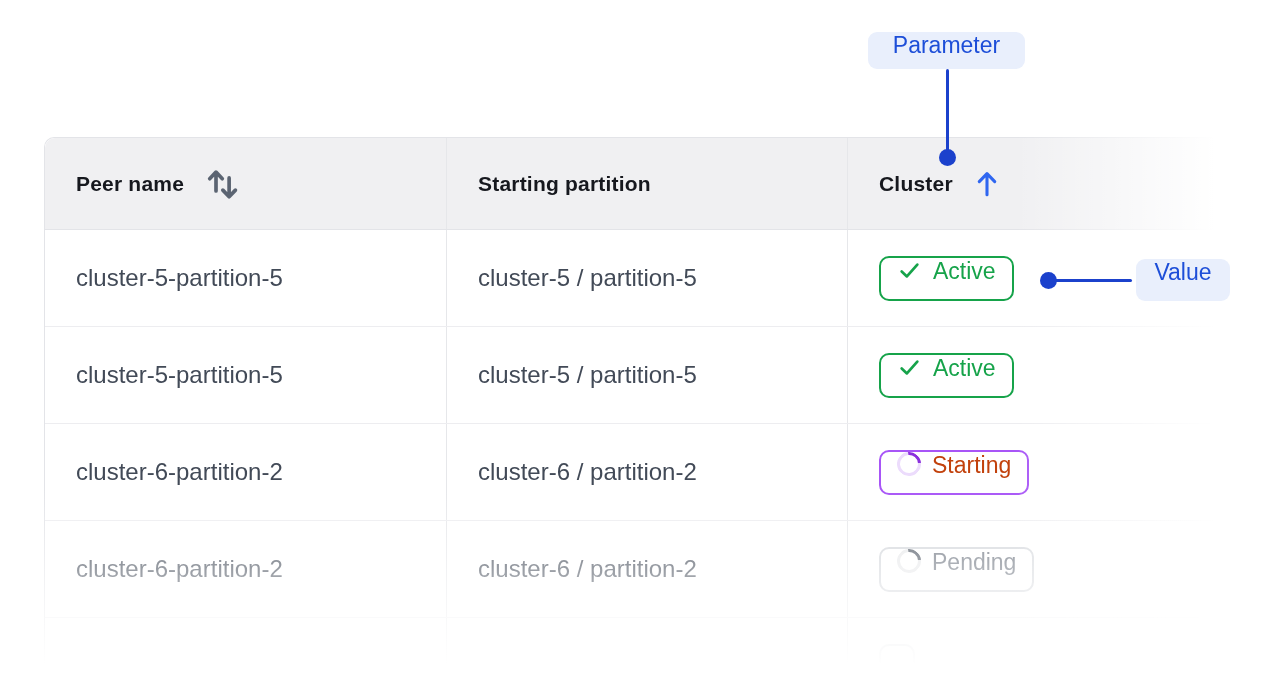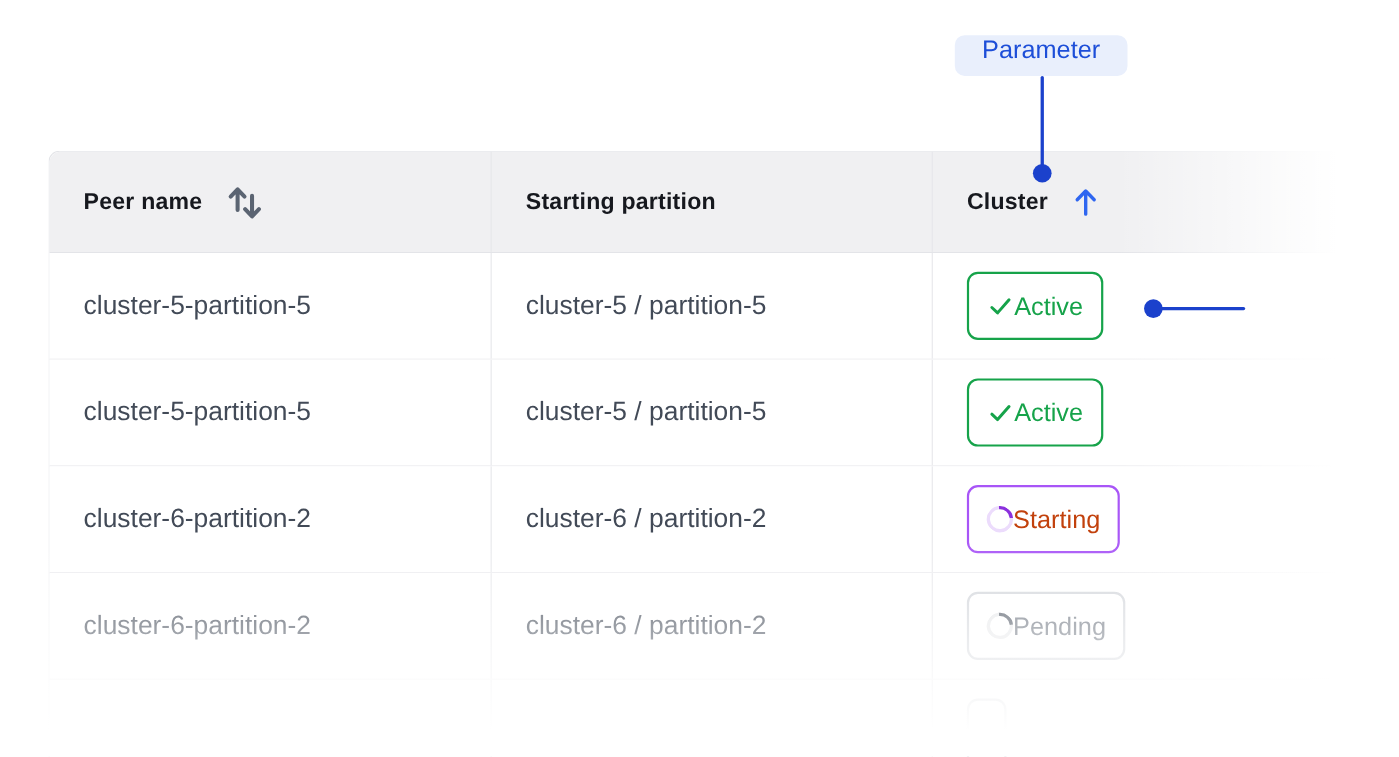--- a/index.html
+++ b/index.html
@@ -26,21 +26,21 @@
   .trow{
     display:grid;grid-template-columns:402px 401px 553px;height:96px;
     background:#fff;border-bottom:1px solid #ededf0;
   }
   .td{
     display:flex;align-items:center;padding-left:31px;
     font-size:24px;color:#424a57;
   }
   
   .badge{
-    display:inline-flex;align-items:center;height:62px;
+    display:inline-flex;gap:11px;height:45px;
     padding:0 16px;border:2px solid;border-radius:10px;
     font-size:23px;font-weight:500;background:#fff;box-sizing:border-box;
   }
   .badge.active{border-color:#16a34a;color:#16a34a;}
   .badge.starting{border-color:#a855f7;color:#c2410c;}
   .badge.pending{border-color:#d3d6db;color:#6e7580;}
   .spinner{
     width:24px;height:24px;border-radius:50%;box-sizing:border-box;
     border:3.5px solid #ecdcfc;border-top-color:#8b30dd;transform:rotate(40deg);
   }
@@ -156,16 +156,19 @@
 
   <div class="fade-right"></div>
   <div class="fade-bottom"></div>
 
   <div class="pill parameter">
     <span>Parameter</span>
   </div>
   <div class="anno-vline"></div>
   <div class="anno-dot param"></div>
 
+  <div class="pill value">
+    <span>Value</span>
+  </div>
   <div class="anno-hline"></div>
   <div class="anno-dot value"></div>
 
 </div>
 
 </body></html>

